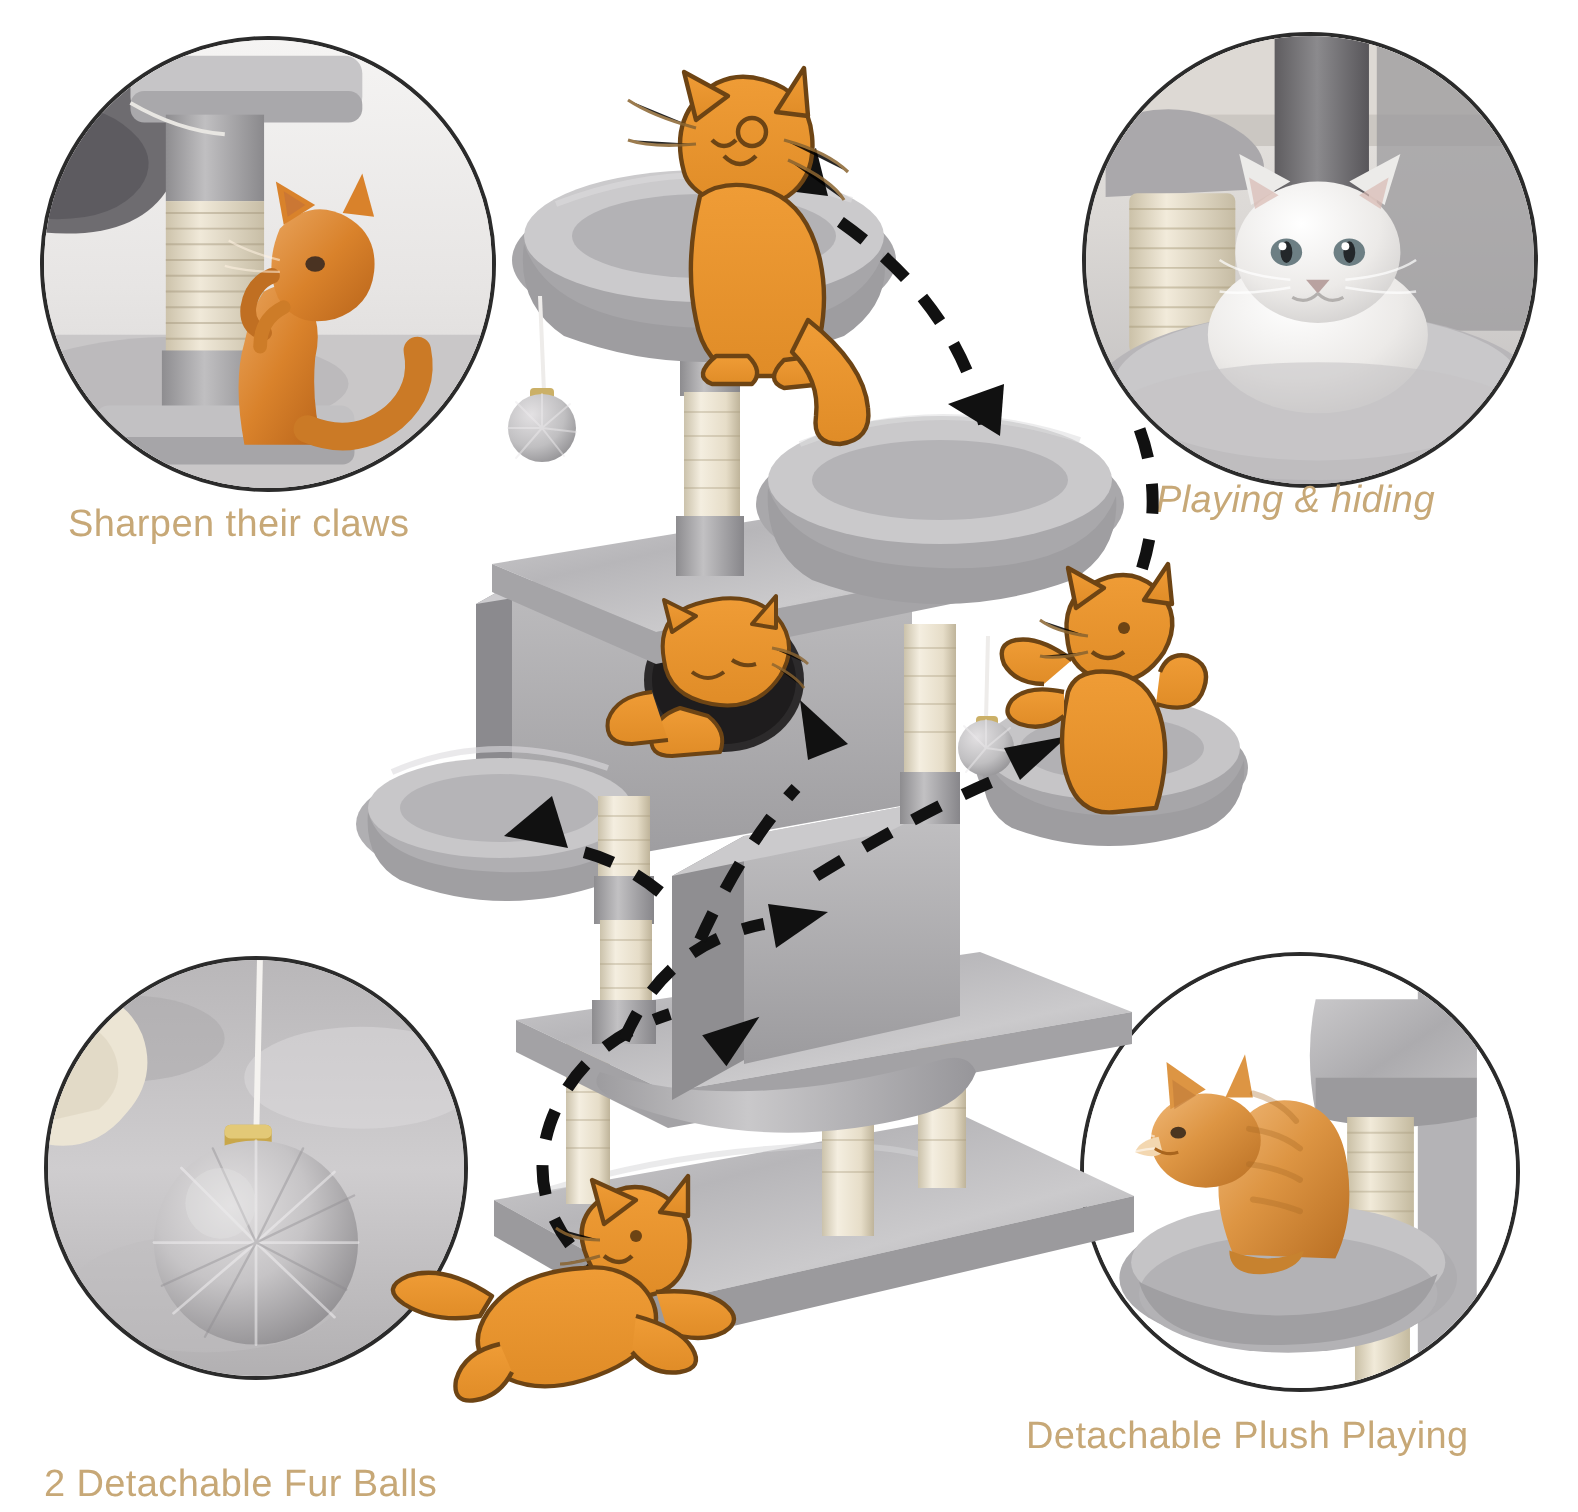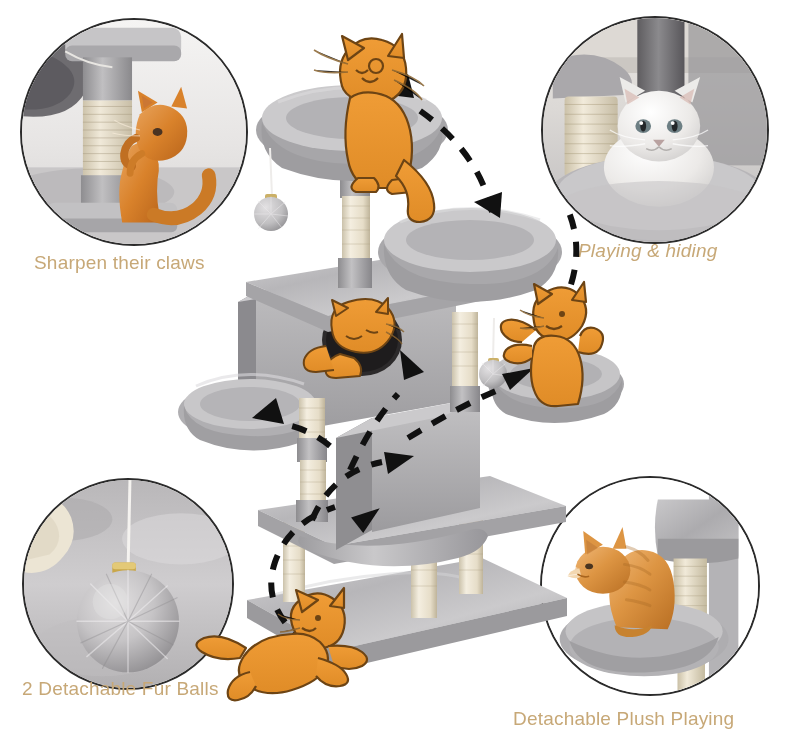--- a/index.html
+++ b/index.html
@@ -248,21 +248,21 @@
         <line x1="106" y1="144" x2="84" y2="96"></line>
           <line x1="106" y1="144" x2="130" y2="96"></line>
         <line x1="106" y1="144" x2="156" y2="120"></line>
           <line x1="106" y1="144" x2="152" y2="168"></line>
         <line x1="106" y1="144" x2="80" y2="192"></line>
           <line x1="106" y1="144" x2="58" y2="166"></line>
       </g>
       <circle cx="88" cy="124" r="18" fill="#e6e4e6" opacity=".35"></circle>
     </svg>
   </div>
-  <div class="caption" style="left:22px; top:678px;">2 Detachable Fur Balls</div>
+  <div class="caption" style="left:22px; top:732px;">2 Detachable Fur Balls</div>
 
   <div class="inset" style="left:540px; top:476px; width:220px; height:220px;">
     <svg class="photo" viewBox="0 0 220 220">
       <defs>
         <linearGradient id="furD" x1="0" y1="0" x2="1" y2="1">
           <stop offset="0" stop-color="#f0b878"></stop>
             <stop offset=".45" stop-color="#dd9543"></stop>
             <stop offset="1" stop-color="#b96f23"></stop>
         </linearGradient>
         <linearGradient id="sisD" x1="0" y1="0" x2="1" y2="0">

